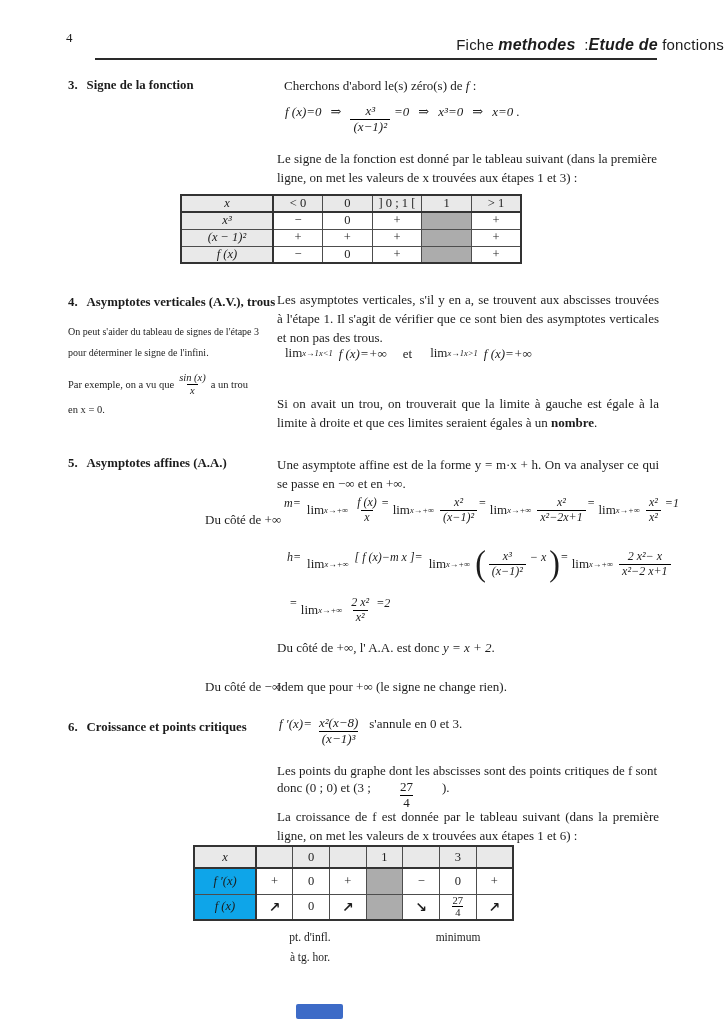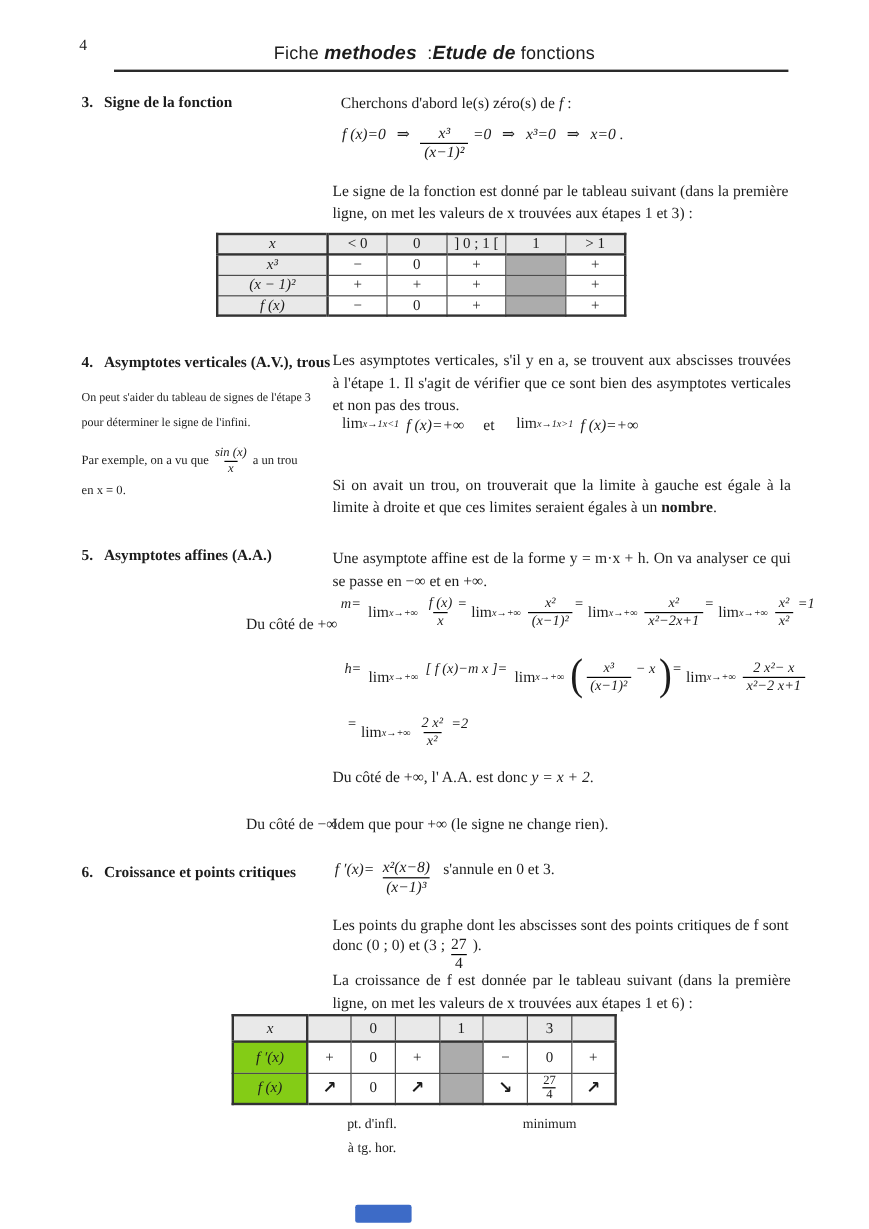--- a/index.html
+++ b/index.html
@@ -49,32 +49,32 @@
   td { border:1px solid #4d4d4d; text-align:center; vertical-align:middle; font-size:12.5px;
        font-family:"Liberation Serif","DejaVu Sans",serif; }
   .t1 { width:342px; border:2px solid #333; }
   .t1 td { height:17px; }
   .t1 td.lblcol { width:92px; background:#e9e9e9; font-style:italic; border-right:2px solid #333; }
   .t1 tr.hdr td { background:#e9e9e9; border-bottom:2px solid #333; }
   td.shade { background:#acacac; }
 
   .t2 { width:321px; border:2px solid #333; }
   .t2 td { height:26px; }
-  .t2 td.lblcol { width:62px; background:#84cc16; font-style:italic; border-right:2px solid #333; }
+  .t2 td.lblcol { width:62px; background:#0ea5e9; font-style:italic; border-right:2px solid #333; }
   .t2 tr.hdr td { background:#e9e9e9; border-bottom:2px solid #333; height:22px; }
   .t2 td.arw { font-size:14px; font-weight:600; font-family:"DejaVu Sans", sans-serif; }
   .footnote { font-size:11.5px; }
 
   .badge { width:47px; height:15px; border-radius:2px; }
 </style>
 </head>
 <body>
 
 <div class="abs pagenum" style="left:66px; top:30px;">4</div>
-<div class="abs doctitle" style="left:0; top:36px;">
+<div class="abs doctitle" style="left:0; top:36px;text-align:right;">
   <span>Fiche</span>
   <span class="tt-bi">methodes</span>&nbsp;&nbsp;<span>:</span><span class="tt-bi">Etude de</span>
   <span>fonctions</span>
 </div>
 <div class="abs hrule" style="left:95px; top:58px; width:562px;"></div>
 
 <div class="abs seclabel" style="left:68px; top:78px;">
   <span class="num">3.</span><span>Signe de la fonction</span>
 </div>
 <div class="abs" style="left:284px; top:78px;">
@@ -265,21 +265,21 @@
 </div>
 <div class="abs mrow" style="left:277px; top:716px; height:44px;">
   <span class="mtok">f ′(x)=</span>
   <span class="frac">
       <span class="fn">x²(x−8)</span>
       <span class="fd">(x−1)³</span>
     </span>
   <span class="upr" style="margin-left:6px;">s'annule en 0 et 3.</span>
 </div>
 <div class="abs" style="left:277px; top:762px; width:384px; text-align:justify; line-height:1.45;">Les points du graphe dont les abscisses sont des points critiques de f sont</div>
-<div class="abs mrow" style="left:277px; top:780px; height:32px;">
+<div class="abs mrow" style="left:277px; top:780px; height:32px;gap:24px;">
   <span class="upr">donc (0 ; 0) et (3 ; </span>
   <span class="frac">
       <span class="fn" style="font-style:normal;">27</span>
       <span class="fd" style="font-style:normal;">4</span>
     </span>
   <span class="upr"> ).</span>
 </div>
 <div class="abs para" style="left:277px; top:808px; width:382px;">La croissance de f est donnée par le tableau suivant (dans la première ligne, on met les valeurs de x trouvées aux étapes 1 et 6) :</div>
 
 <table class="t2 abs" style="left:193px; top:845px;">

